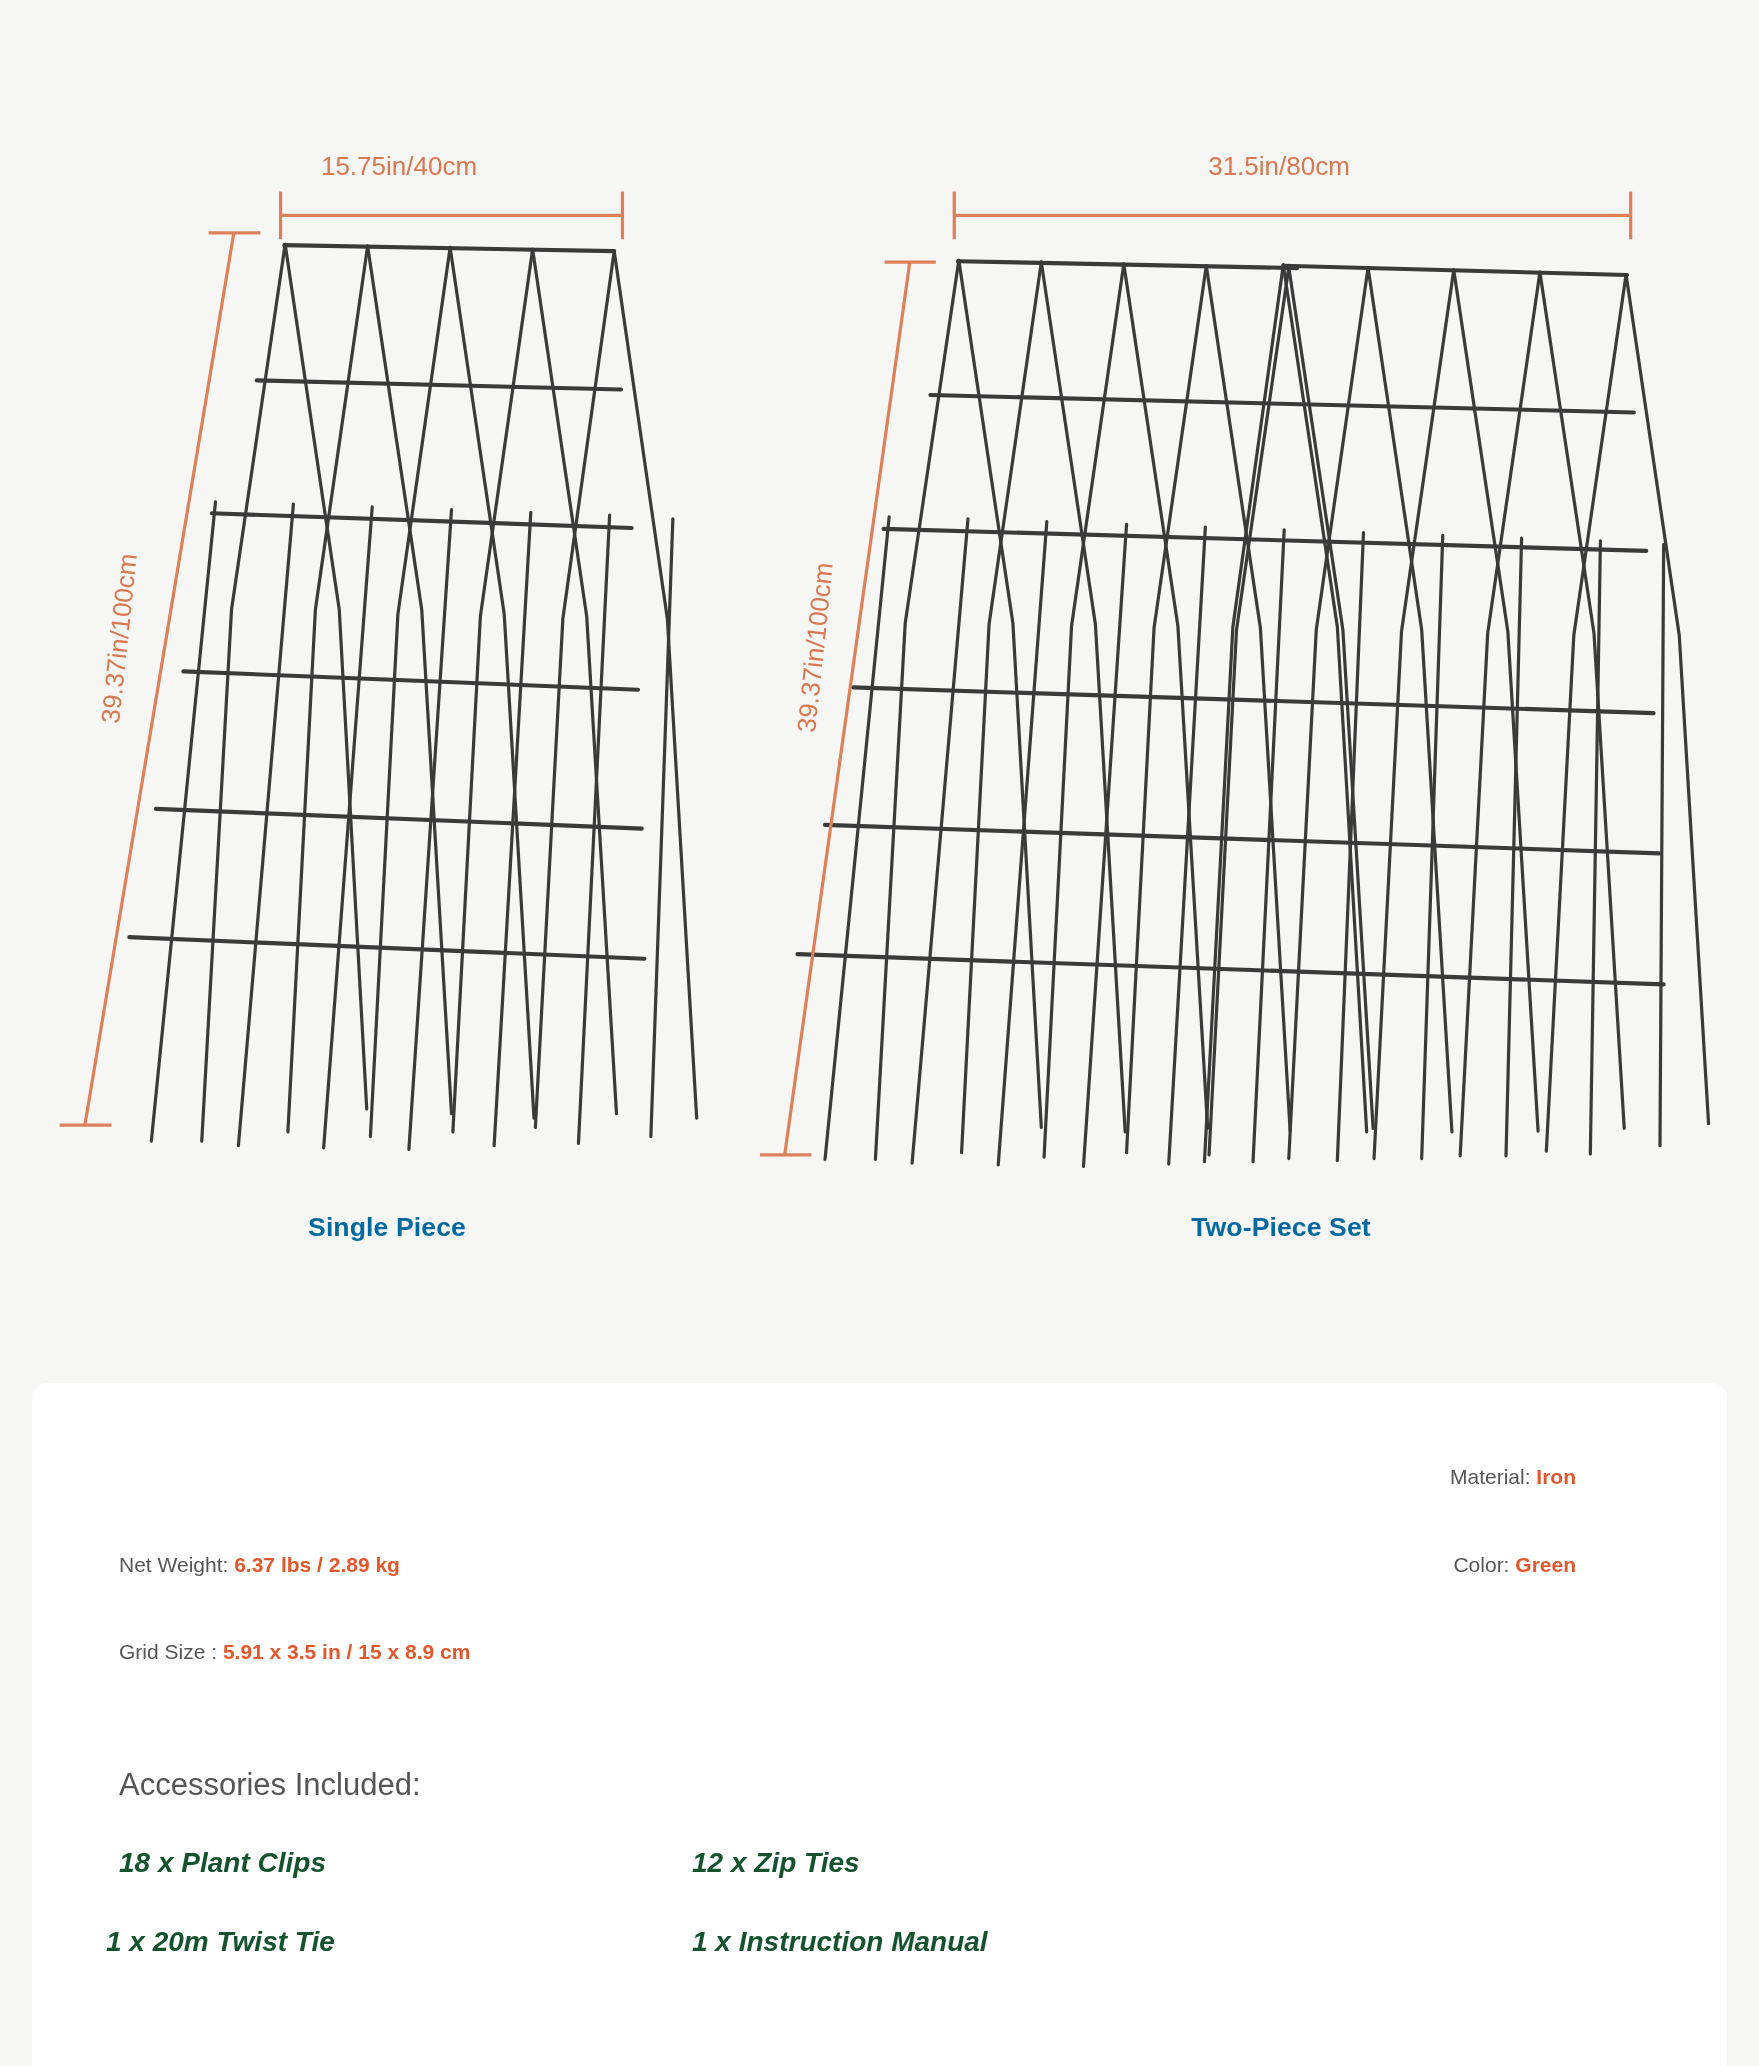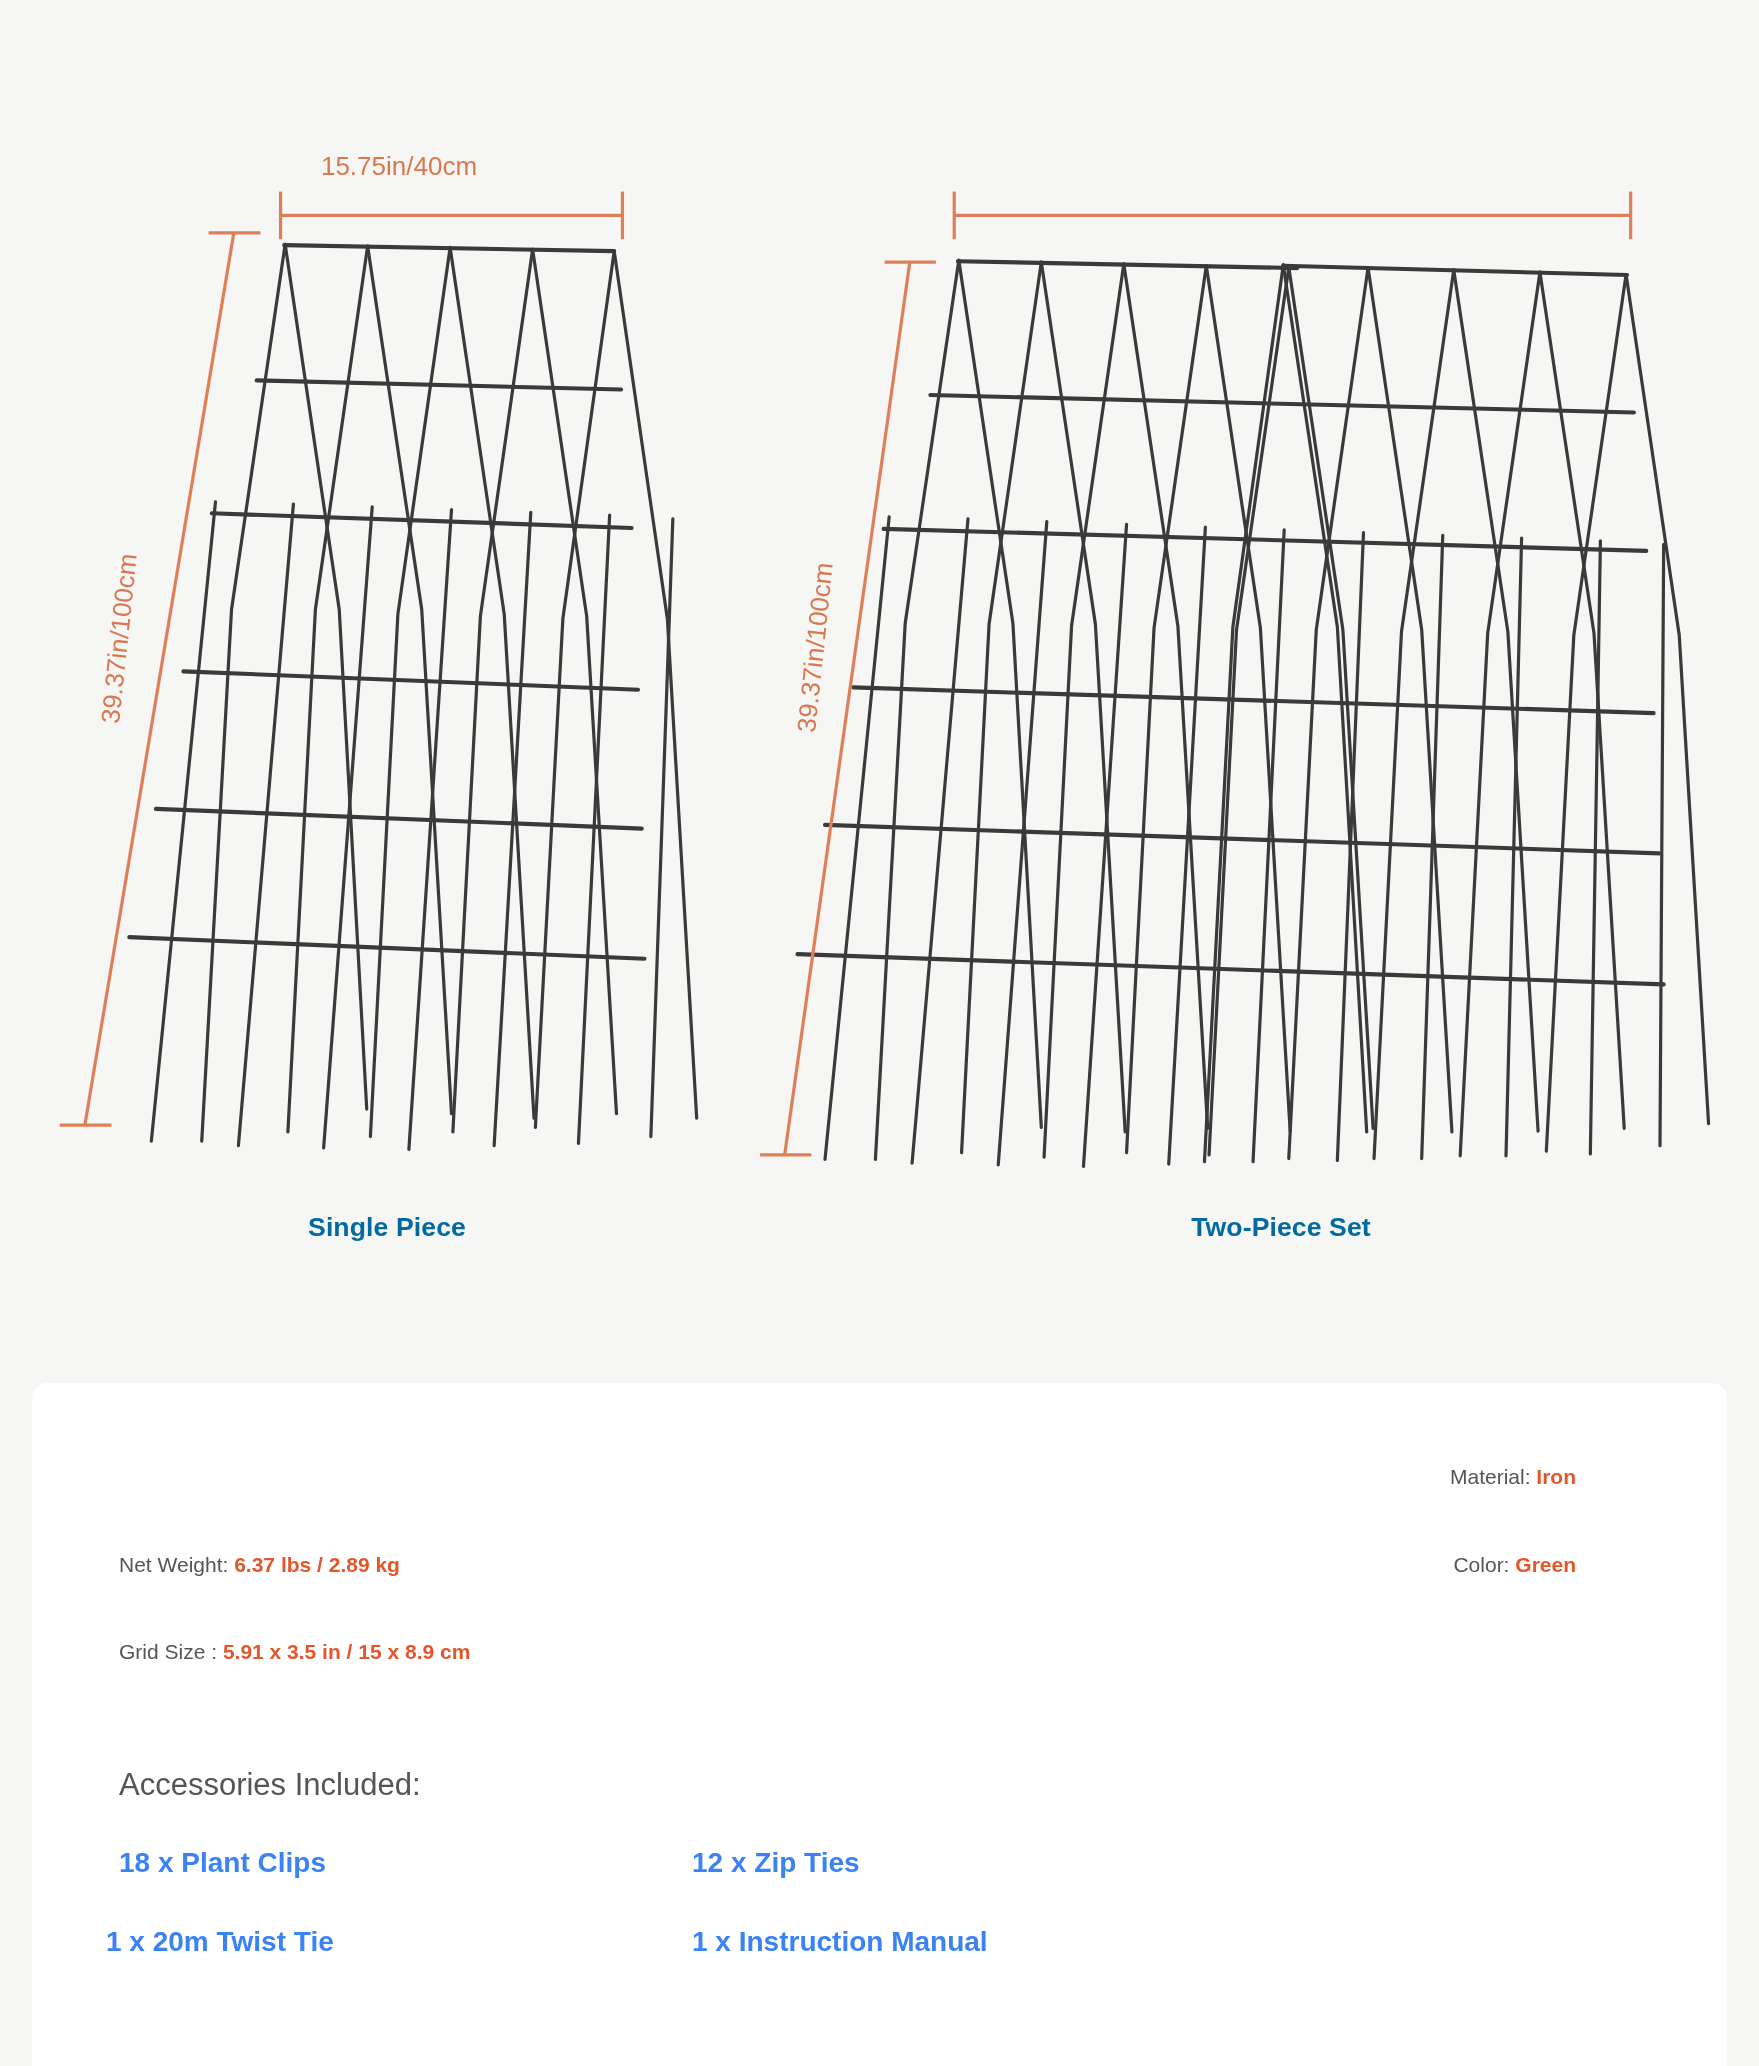--- a/index.html
+++ b/index.html
@@ -70,22 +70,23 @@
 
   #acc-heading{
     position:absolute;left:87px;top:384px;
     font-size:31px;color:#555555;white-space:nowrap;
   }
 
   .acc-item{
     position:absolute;
     font-size:28px;
     font-weight:bold;
-    color:#3b82f6;
-    white-space:nowrap;
+    color:#14532d;
+    white-space:nowrap;
+    font-style:italic;
   }
   #acc-0{left:87px;top:464px;}
   #acc-1{left:660px;top:464px;}
   #acc-2{left:74px;top:543px;}
   #acc-3{left:660px;top:543px;}
 </style>
 </head>
 <body>
 
 <div id="diagram-area">
@@ -205,20 +206,21 @@
     <g stroke="#dd8059" fill="none" stroke-width="7">
       <path d="M 1985 572 L 1712 2520"></path>
       <path d="M 1930 572 L 2042 572"></path>
       <path d="M 1658 2520 L 1770 2520"></path>
     </g>
 
   </svg>
 
   <div class="dim-text" id="dim-w-left">15.75in/40cm</div>
 
+  <div class="dim-text" id="dim-w-right">31.5in/80cm</div>
 
   <div class="dim-text" id="dim-h-left">39.37in/100cm</div>
 
   <div class="dim-text" id="dim-h-right">39.37in/100cm</div>
 
   <div class="cap-label" id="caption-single">Single Piece</div>
 
   <div class="cap-label" id="caption-double">Two-Piece Set</div>
 </div>
 

